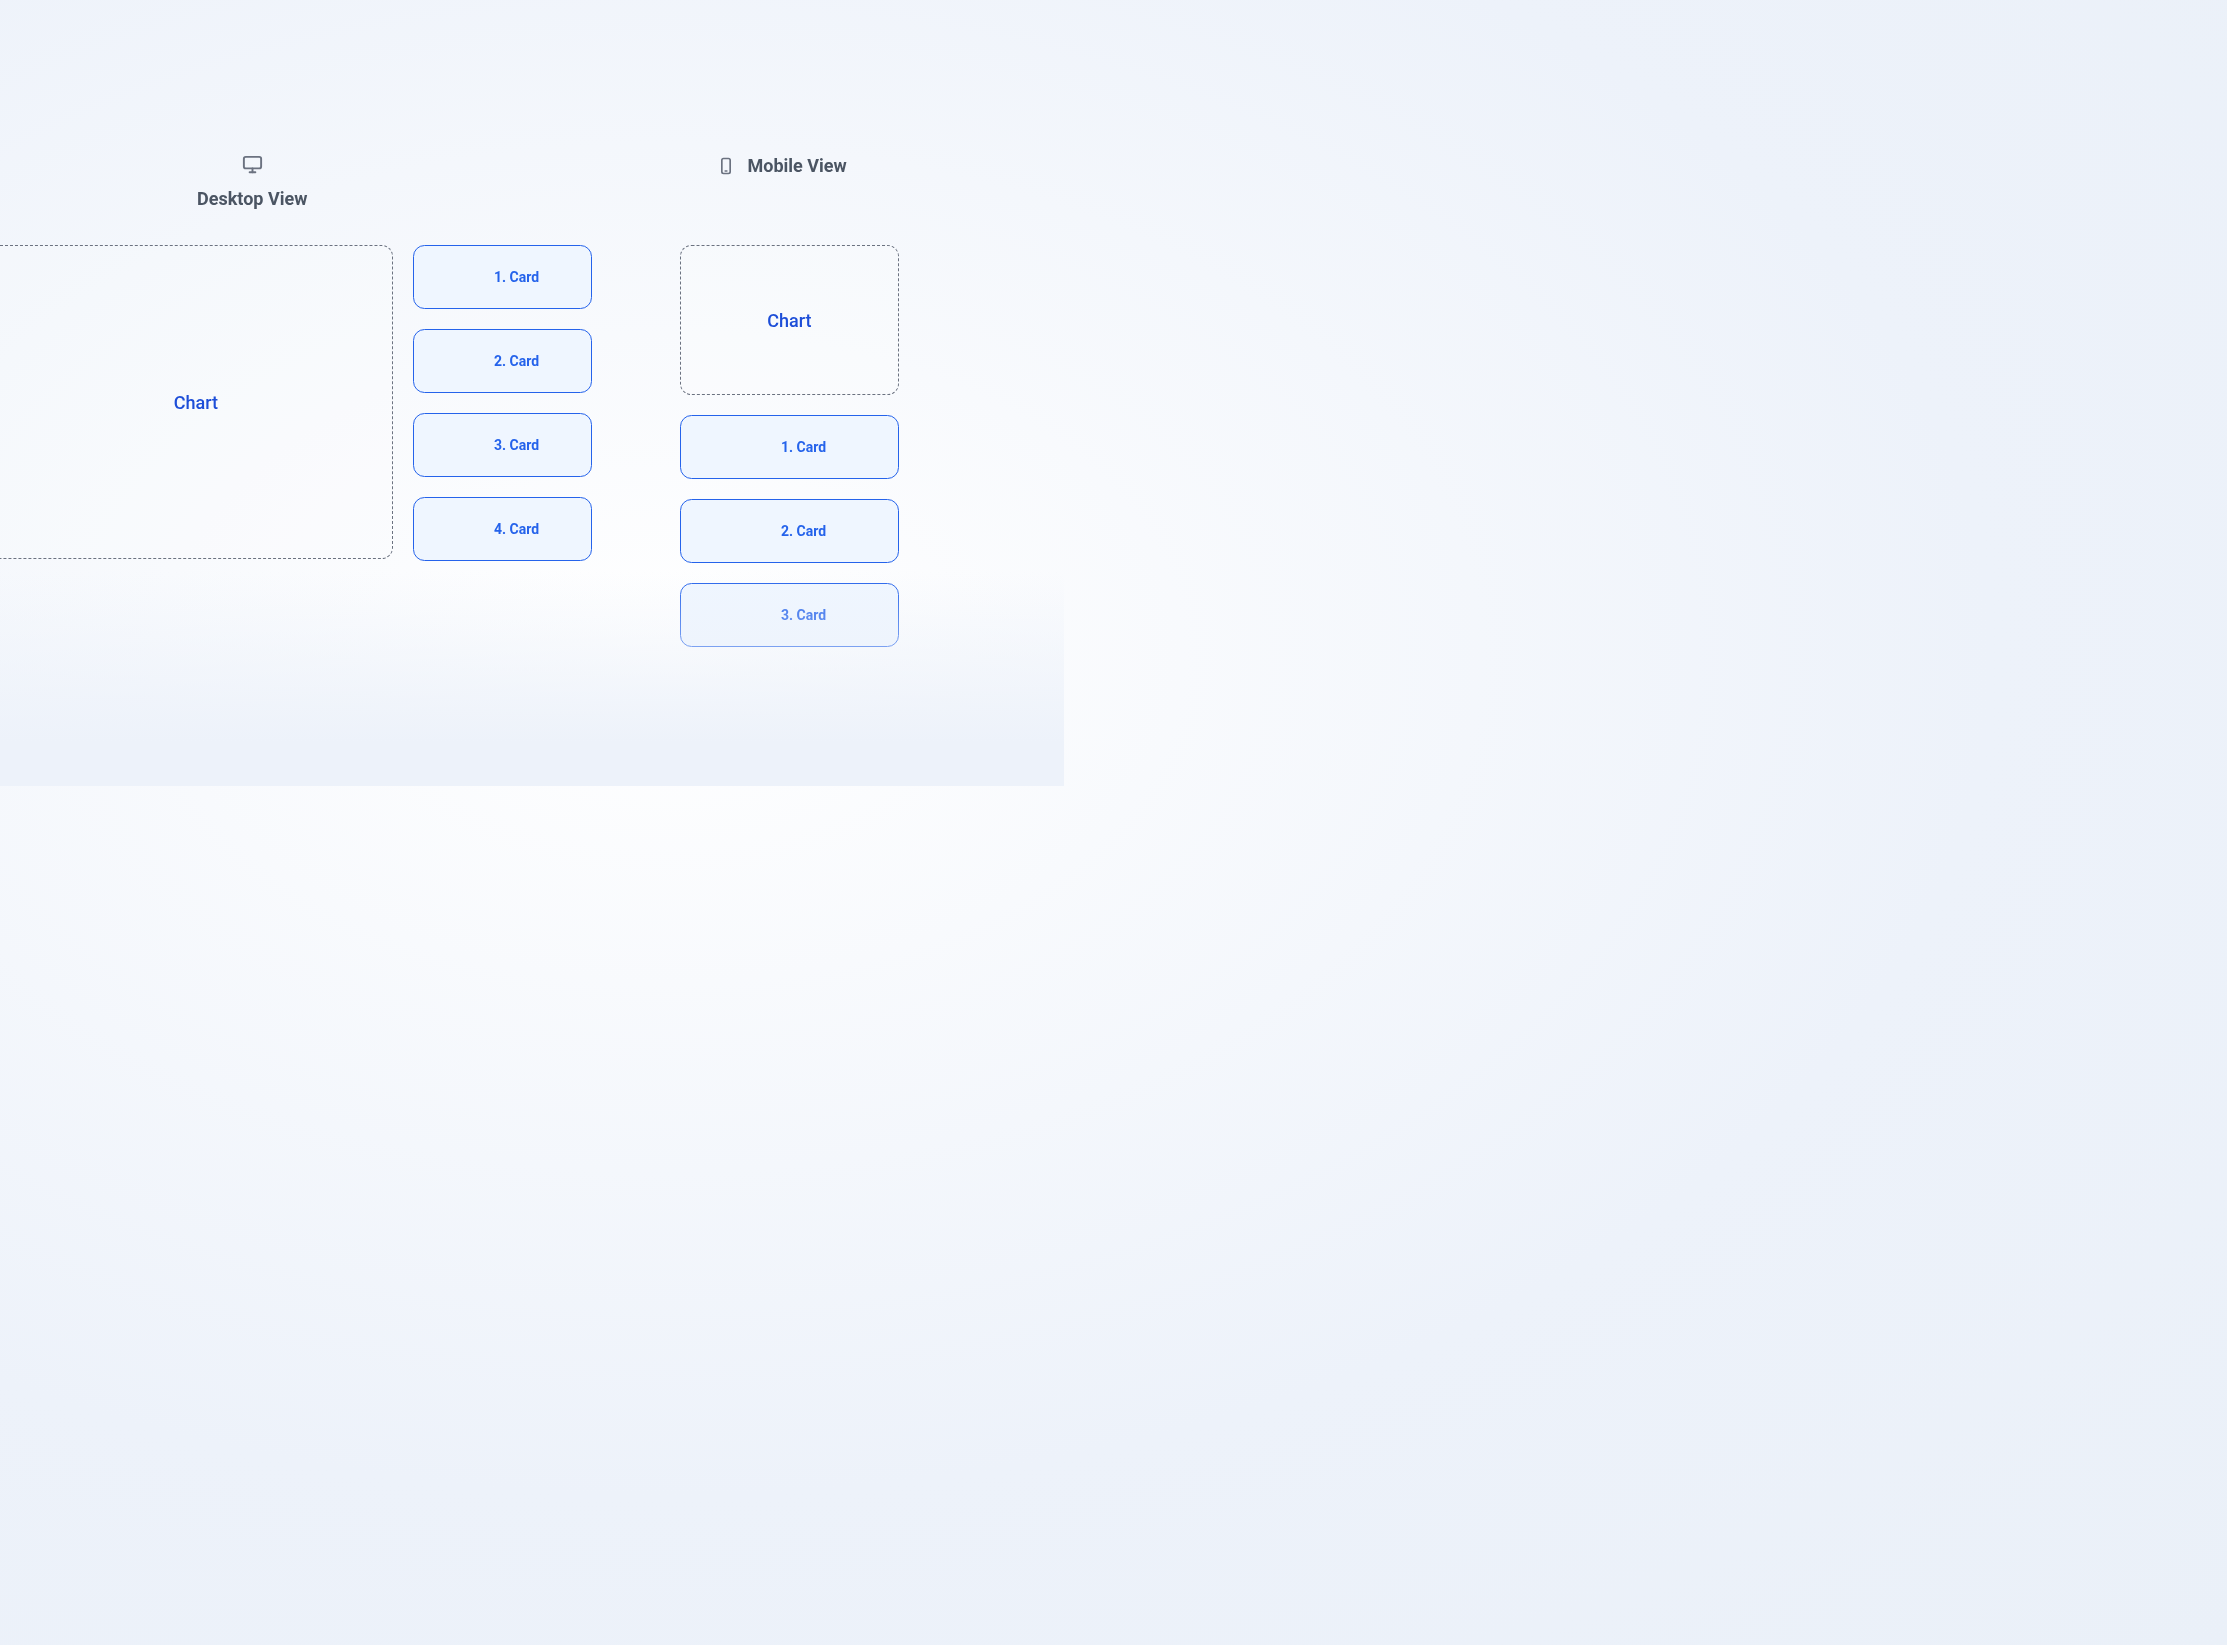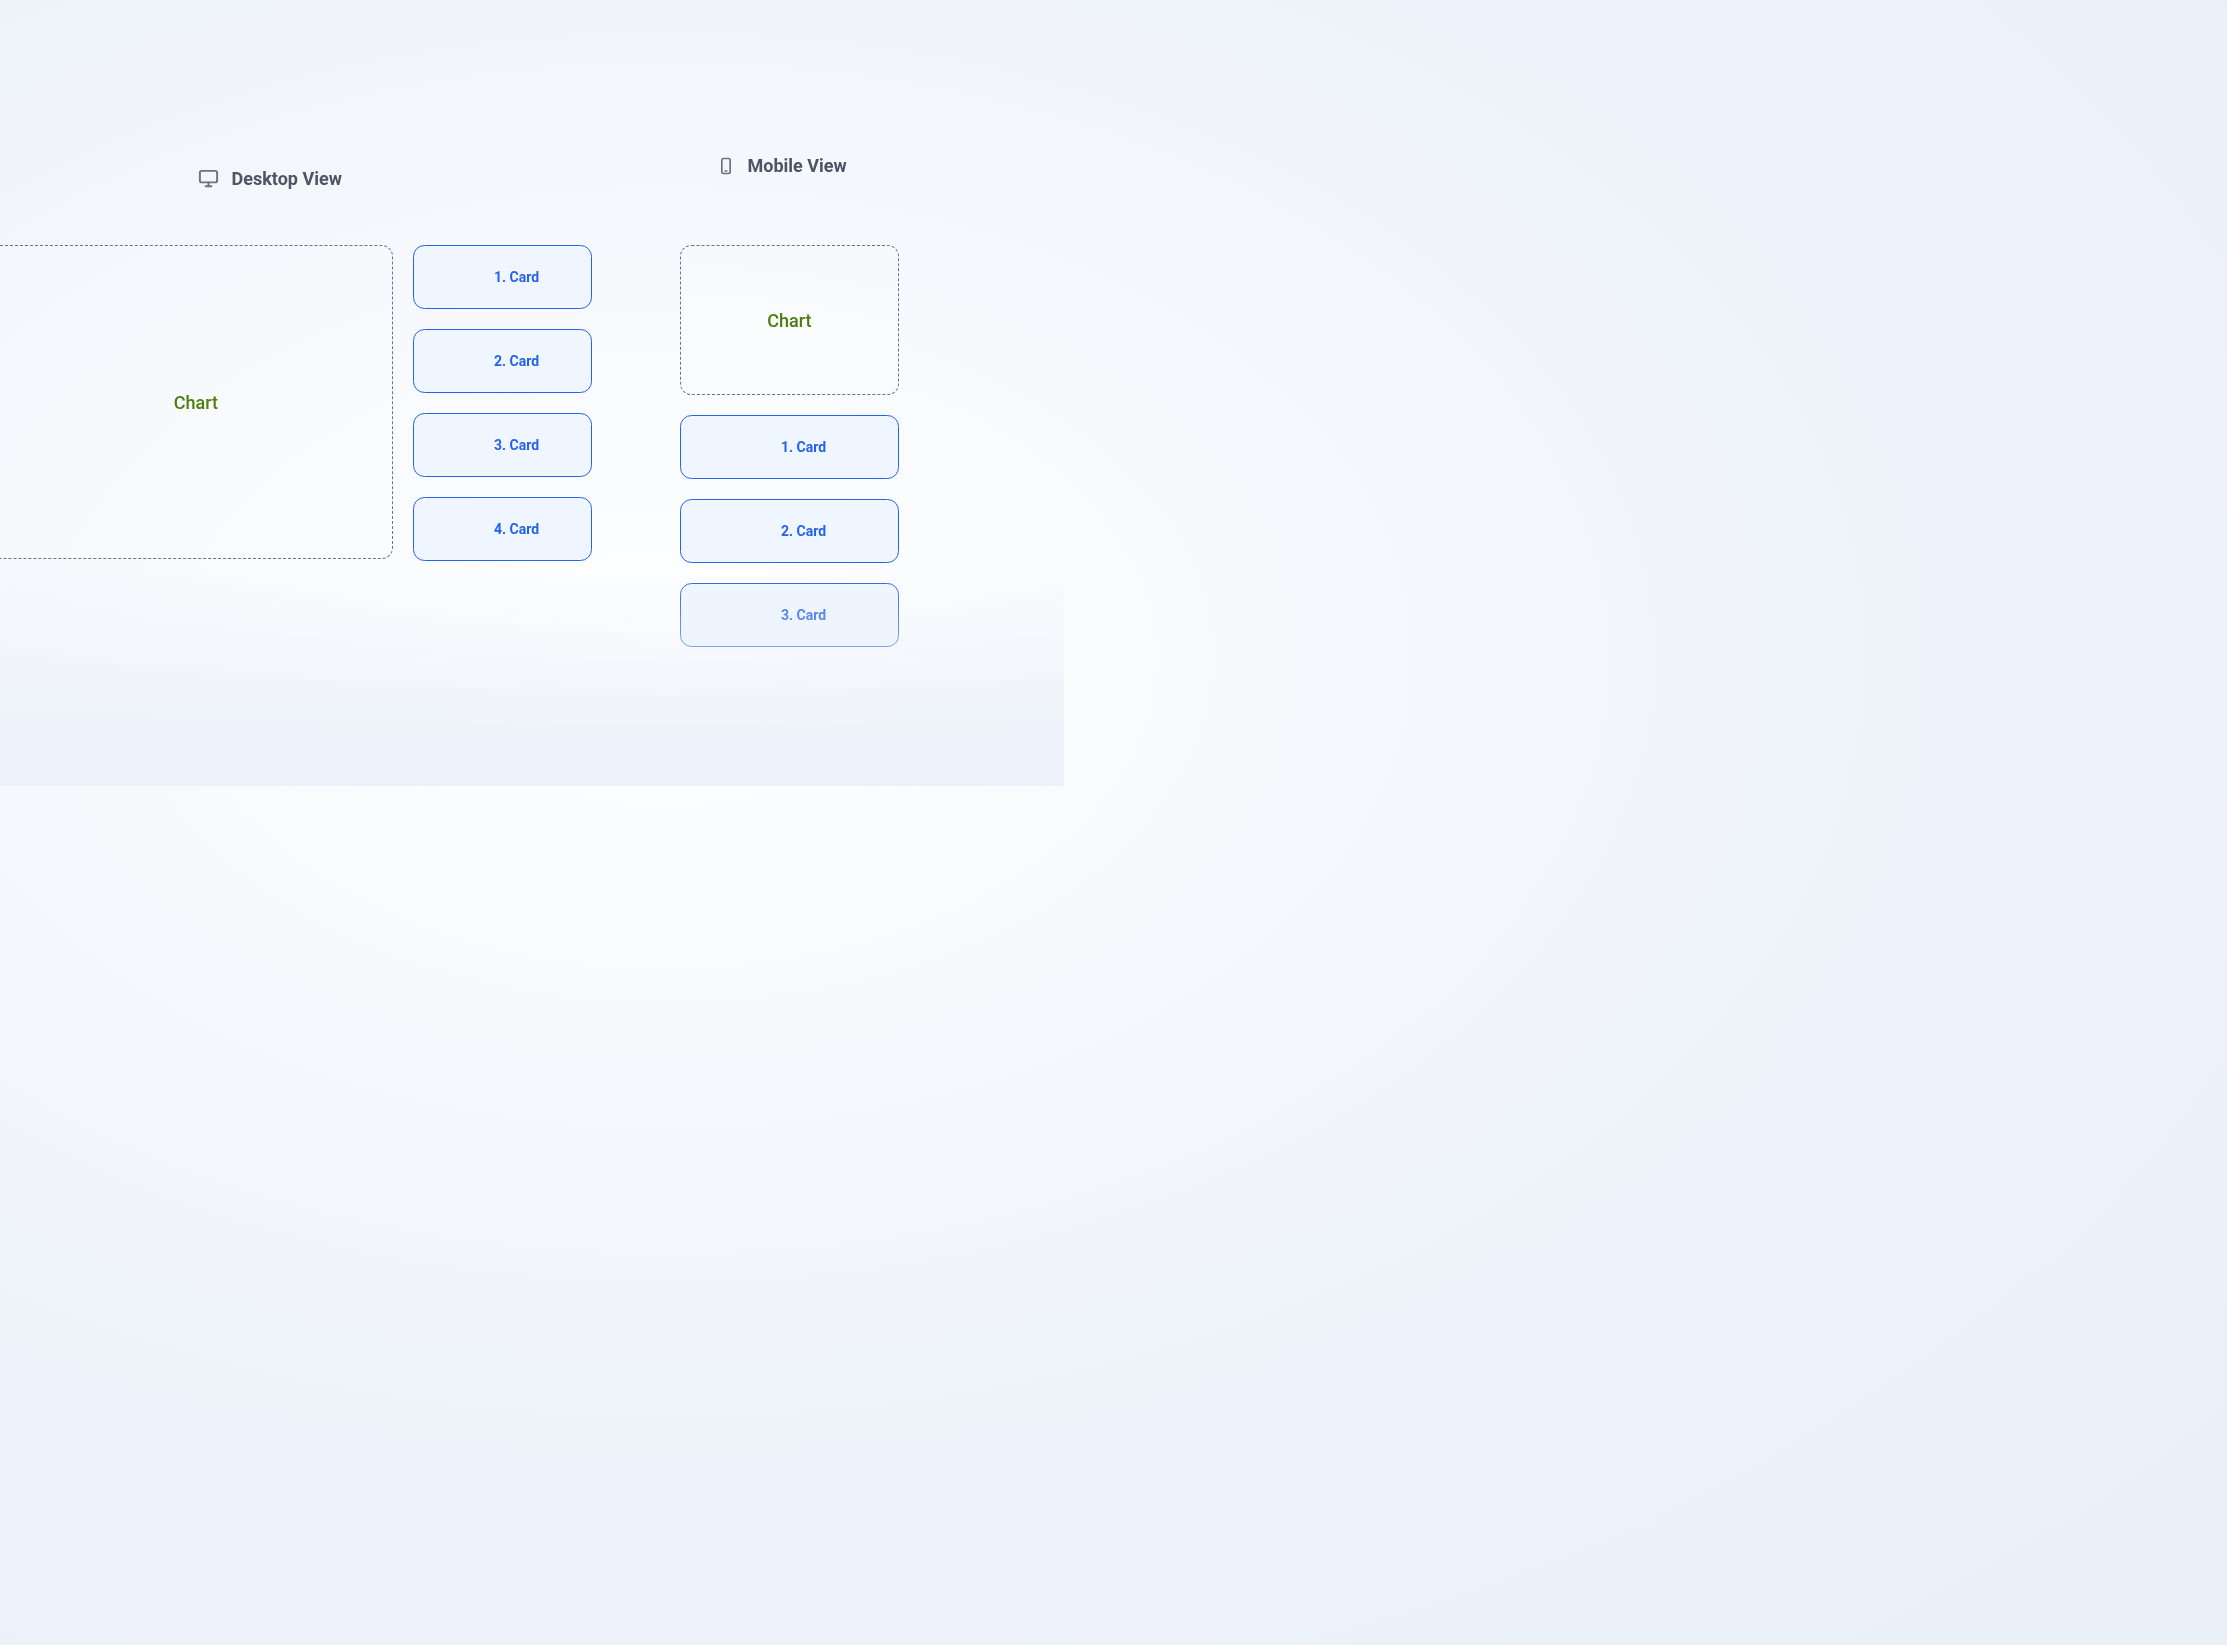--- a/index.html
+++ b/index.html
@@ -23,21 +23,22 @@
     }
     .view-header {
       display: flex;
       align-items: center;
       justify-content: center;
       gap: 11.5px;
       position: absolute;
     }
     .view-header-desktop {
       left: 197px;
-      top: 167px;
+      top: 153px;
+      flex-direction: column;
     }
     .view-header-mobile {
       left: 716px;
       top: 155px;
       justify-content: space-between;
     }
     .view-title {
       font-size: 18px;
       font-weight: 700;
       color: #4b5563;
@@ -68,21 +69,21 @@
       border-left: none;
       border-radius: 0 11.5px 11.5px 0;
       background: rgba(255,255,255,0.15);
       display: flex;
       align-items: center;
       justify-content: center;
     }
     .chart-label {
       font-size: 18px;
       font-weight: 500;
-      color: #4d7c0f;
+      color: #1d4ed8;
     }
     .card-stack {
       display: flex;
       flex-direction: column;
       gap: 20px;
     }
     .card {
       width: 179px;
       height: 64px;
       border: 1.6px solid #2563eb;

